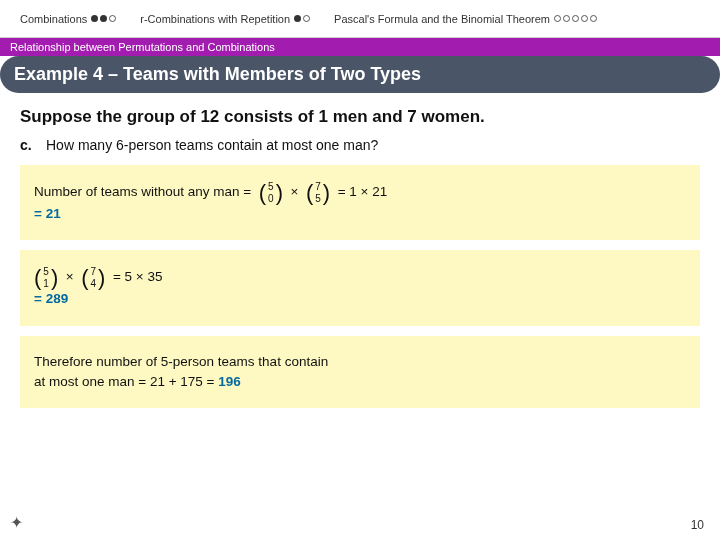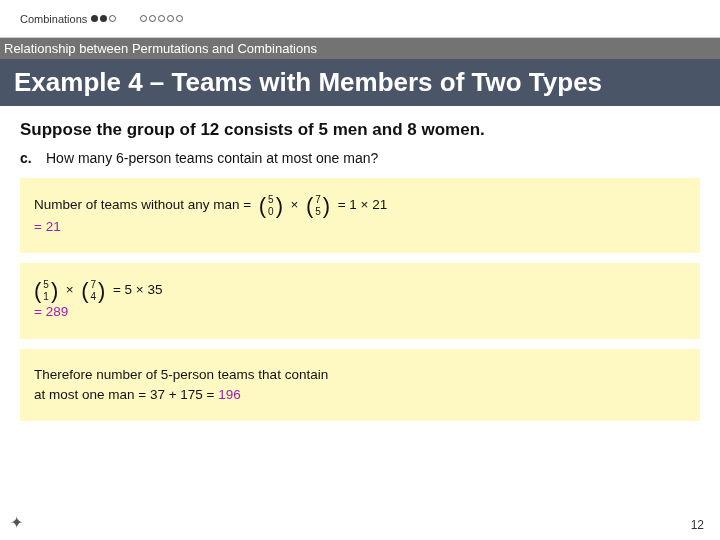--- a/index.html
+++ b/index.html
@@ -56,34 +56,35 @@
       background: #333;
     }
 
     .dot.outline {
       background: transparent;
       border: 1.5px solid #555;
     }
 
     
     .subtitle-bar {
-      background: #737373;
+      background: #a21caf;
       color: #fff;
-      font-size: 13px;
-      padding: 3px 4px;
+      font-size: 11px;
+      padding: 3px 10px;
       font-weight: normal;
     }
 
     
     .main-heading {
       background: #4a5568;
       color: #fff;
-      font-size: 26px;
+      font-size: 18px;
       font-weight: bold;
       padding: 8px 14px;
+      border-radius: 21px;
     }
 
     
     .content {
       padding: 14px 20px;
     }
 
     .suppose-text {
       font-size: 17px;
       font-weight: bold;
@@ -114,22 +115,22 @@
       font-size: 13.5px;
       color: #111;
       line-height: 1.5;
     }
 
     .info-box.last {
       margin-bottom: 12px;
     }
 
     .highlight-red {
-      color: #a21caf;
-      font-weight: normal;
+      color: #0369a1;
+      font-weight: bold;
     }
 
     
     .page-number {
       position: absolute;
       bottom: 8px;
       right: 16px;
       font-size: 12px;
       color: #333;
     }
@@ -182,43 +183,51 @@
 
   <div class="nav-item">
     <span>Combinations</span>
     <span class="nav-dots">
       <span class="dot filled"></span>
       <span class="dot filled"></span>
       <span class="dot outline"></span>
     </span>
   </div>
 
-
   <div class="nav-item">
+    <span>r-Combinations with Repetition</span>
+    <span class="nav-dots">
+      <span class="dot filled"></span>
+      <span class="dot outline"></span>
+    </span>
+  </div>
+
+  <div class="nav-item">
+    <span>Pascal's Formula and the Binomial Theorem</span>
     <span class="nav-dots">
       <span class="dot outline"></span>
       <span class="dot outline"></span>
       <span class="dot outline"></span>
       <span class="dot outline"></span>
       <span class="dot outline"></span>
     </span>
   </div>
 </div>
 
 <div class="subtitle-bar">
   <span>Relationship between Permutations and Combinations</span>
 </div>
 
 <div class="main-heading">
   <span>Example 4 – Teams with Members of Two Types</span>
 </div>
 
 <div class="content">
 
-  <div class="suppose-text">Suppose the group of 12 consists of 5 men and 8 women.</div>
+  <div class="suppose-text">Suppose the group of 12 consists of 1 men and 7 women.</div>
 
   <div class="question-row">
     <span class="question-label">c.</span>
     <span>How many 6-person teams contain at most one man?</span>
   </div>
 
   <div class="info-box">
     <span>Number of teams without any man =&nbsp;</span>
     
     <span class="paren-wrap">
@@ -261,23 +270,23 @@
       </span>
       <span class="big-paren">)</span>
     </span>
     <span>&nbsp;= 5 × 35</span>
     <br>
     <span class="highlight-red">= 289</span>
   </div>
 
   <div class="info-box last">
     <span>Therefore number of 5-person teams that contain</span><br>
-    <span>at most one man =  37 + 175 =</span>
+    <span>at most one man =  21 + 175 =</span>
     <span class="highlight-red">196</span>
   </div>
 
 </div>
 
 <div class="nav-arrow">
   <span>✦</span>
 </div>
 
-<div class="page-number">12</div>
+<div class="page-number">10</div>
 
 </body></html>

